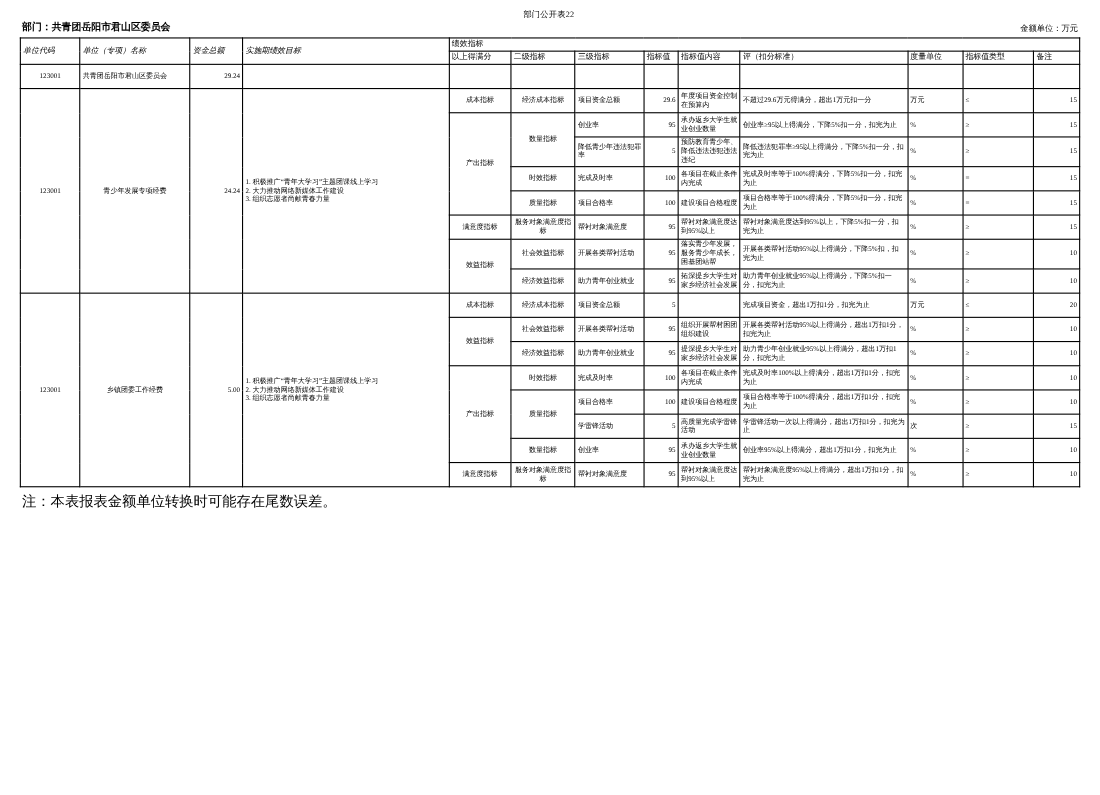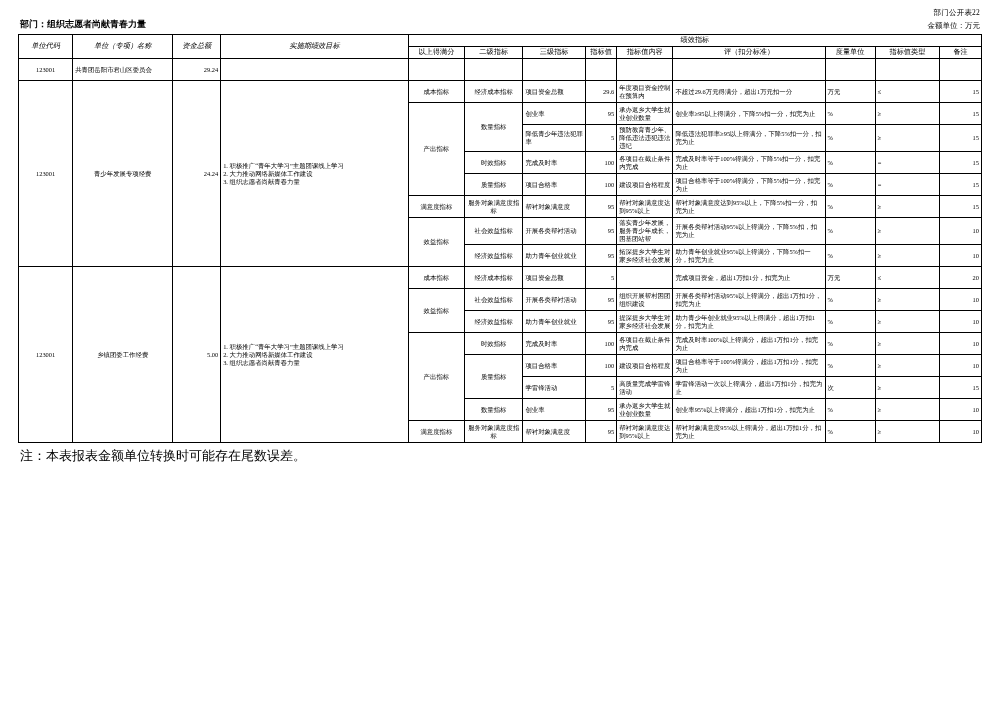--- a/index.html
+++ b/index.html
@@ -16,21 +16,21 @@
     overflow: hidden;
   }
   .page {
     position: relative;
     width: 1000px;
     height: 723px;
     box-sizing: border-box;
     padding: 8px 18px 0 18px;
   }
   .doc-code {
-    text-align: right;
+    text-align: center;
     font-size: 7.5px;
     color: #000;
     margin: 0 2px 0 0;
     letter-spacing: 0.2px;
   }
   .doc-title {
     text-align: center;
     font-size: 16px;
     font-weight: bold;
     margin: 8px 0 10px 0;
@@ -54,21 +54,21 @@
   table.main th, table.main td {
     border: 1px solid #000;
     font-size: 6.4px;
     line-height: 1.25;
     padding: 1px 2px;
     vertical-align: middle;
     word-break: break-all;
     overflow: hidden;
   }
   table.main th {
-    text-align: center;
+    text-align: left;
     font-weight: normal;
     font-size: 7.2px;
   }
   th.hdr-group {
     font-size: 8px;
   }
   th.hdr-main {
     font-size: 7.4px;
     font-style: italic;
   }
@@ -95,21 +95,21 @@
 </style>
 </head>
 <body>
 
 <div class="page">
 
   <div class="doc-code">部门公开表22</div>
 
 
   <div class="meta-row">
-    <div class="meta-left">部门：组织志愿者尚献青春力量</div>
+    <div class="meta-left">部门：共青团岳阳市君山区委员会</div>
     <div class="meta-right">金额单位：万元</div>
   </div>
 
   <table class="main">
     <colgroup>
       <col style="width:52px">
       <col style="width:96px">
       <col style="width:46px">
       <col style="width:180px">
       <col style="width:54px">

